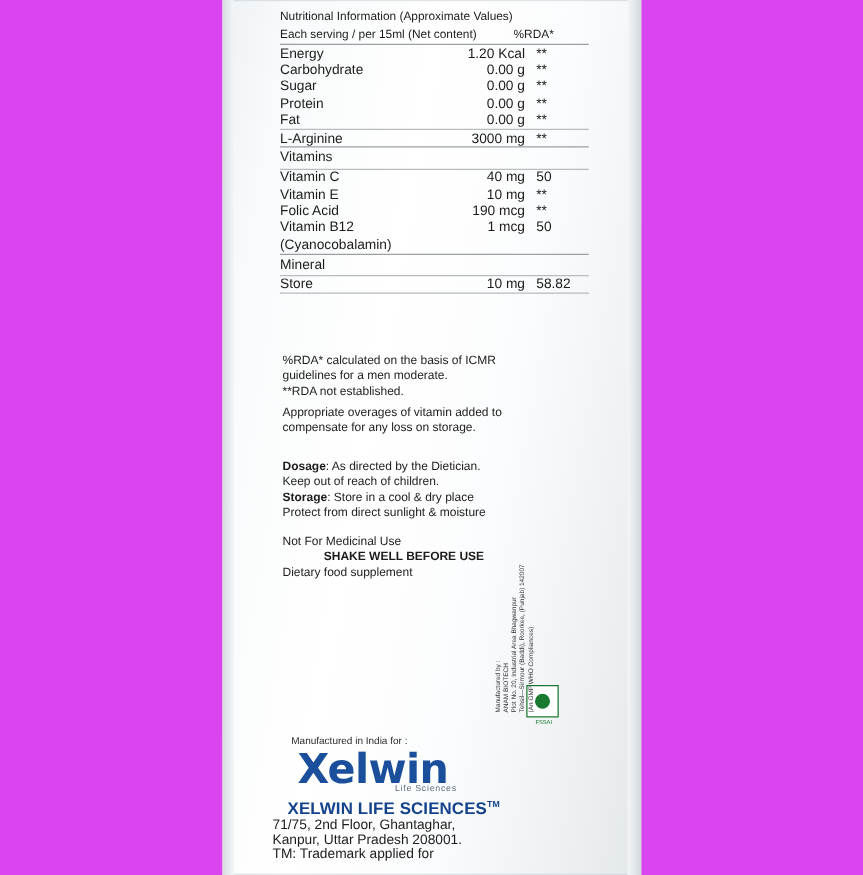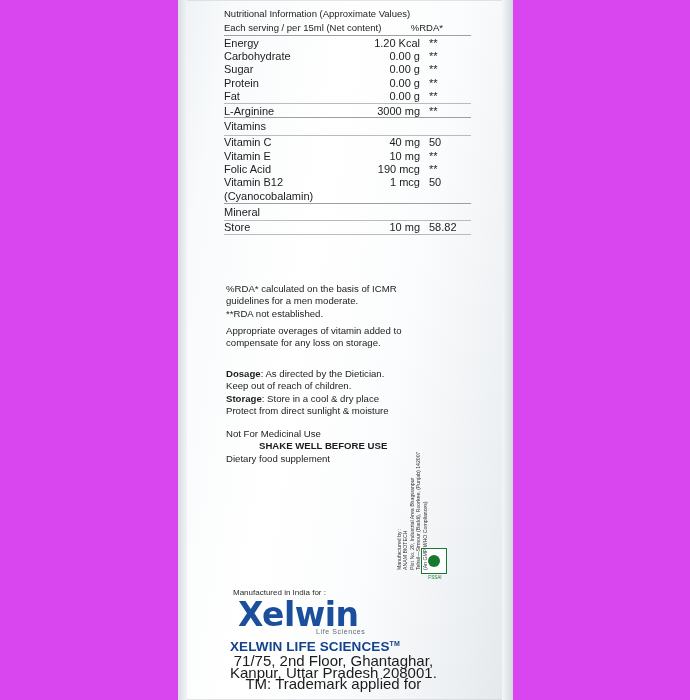--- a/index.html
+++ b/index.html
@@ -133,26 +133,25 @@
     left: 52px;
     top: 639px;
     font-size: 13.5px;
     font-weight: bold;
     color: #14438c;
     letter-spacing: 0.1px;
   }
   .company sup { font-size: 7px; }
   .addr {
     position: absolute;
-    left: 52px;
+    left: 40px;
     top: 655px;
-    font-size: 15px;
+    font-size: 11px;
     line-height: 11.6px;
     color: #1c1c1c;
-    text-align: center;
   }
   
   .vtext {
     position: absolute;
     left: 218px;
     top: 570px;
     width: 110px;
     font-size: 5.2px;
     line-height: 6.4px;
     color: #333;

